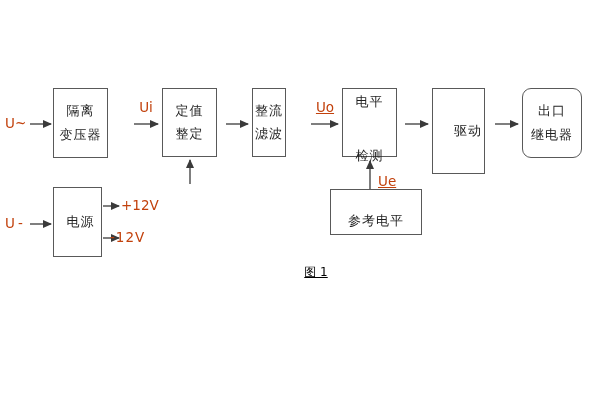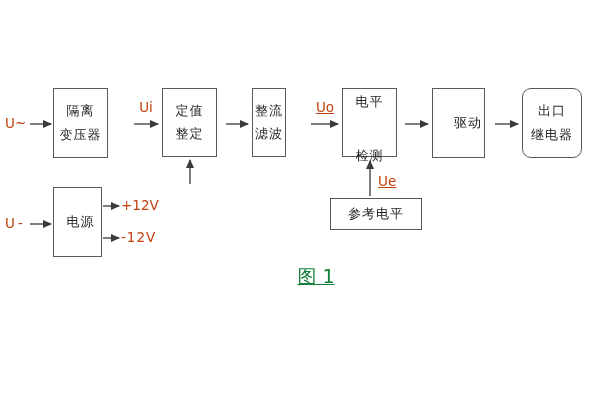--- a/index.html
+++ b/index.html
@@ -31,48 +31,48 @@
   .lbl {
     position: absolute;
     color: #c2410c;
     font-size: 13.5px;
     white-space: nowrap;
     line-height: 1;
   }
   .lbl.center { text-align: center; }
   .caption {
     position: absolute;
-    color: #15803d;
-    font-size: 19px;
+    color: #000000;
+    font-size: 12px;
     white-space: nowrap;
     text-decoration: underline;
   }
   svg.wires {
     position: absolute;
     left: 0; top: 0;
     width: 600px; height: 400px;
     pointer-events: none;
   }
   
   #b-isolation   { left: 53px;  top: 88px;  width: 55px; height: 70px; }
   #b-setting     { left: 162px; top: 88px;  width: 55px; height: 69px; }
   #b-rectifier   { left: 252px; top: 88px;  width: 34px; height: 69px; }
   #b-level       { left: 342px; top: 88px;  width: 55px; height: 69px; gap: 40px; }
-  #b-drive       { left: 432px; top: 88px;  width: 53px; height: 70px; padding-left: 21px; }
+  #b-drive       { left: 432px; top: 88px;  width: 53px; height: 86px; padding-left: 21px; }
   #b-relay       { left: 522px; top: 88px;  width: 60px; height: 70px; border-radius: 9px; }
   #b-power       { left: 53px;  top: 187px; width: 49px; height: 70px; padding-left: 8px; }
   #b-ratio       { left: 162px; top: 187px; width: 55px; height: 70px; }
-  #b-reference   { left: 330px; top: 198px; width: 92px; height: 32px; }
+  #b-reference   { left: 330px; top: 189px; width: 92px; height: 46px; justify-content: flex-end; }
 
   #l-uac   { left: 5px;   top: 117px; }
   #l-ui    { left: 131px; top: 101px; width: 30px; }
   #l-uo    { left: 309px; top: 101px; width: 32px; text-decoration: underline; }
   #l-udc   { left: 5px;   top: 217px; letter-spacing: 3px; }
   #l-p12   { left: 121px; top: 199px; }
-  #l-m12   { left: 121px; top: 231px; letter-spacing: 1px; text-align: center; }
+  #l-m12   { left: 110px; top: 231px; letter-spacing: 1px; text-align: center; }
   #l-ue    { left: 378px; top: 175px; text-decoration: underline; }
   #cap     { left: 296px; top: 264px; width: 40px; text-align: center; }
 </style>
 </head>
 <body>
 
 <div class="stage">
 
   <svg class="wires" viewBox="0 0 600 400">
     <defs>

